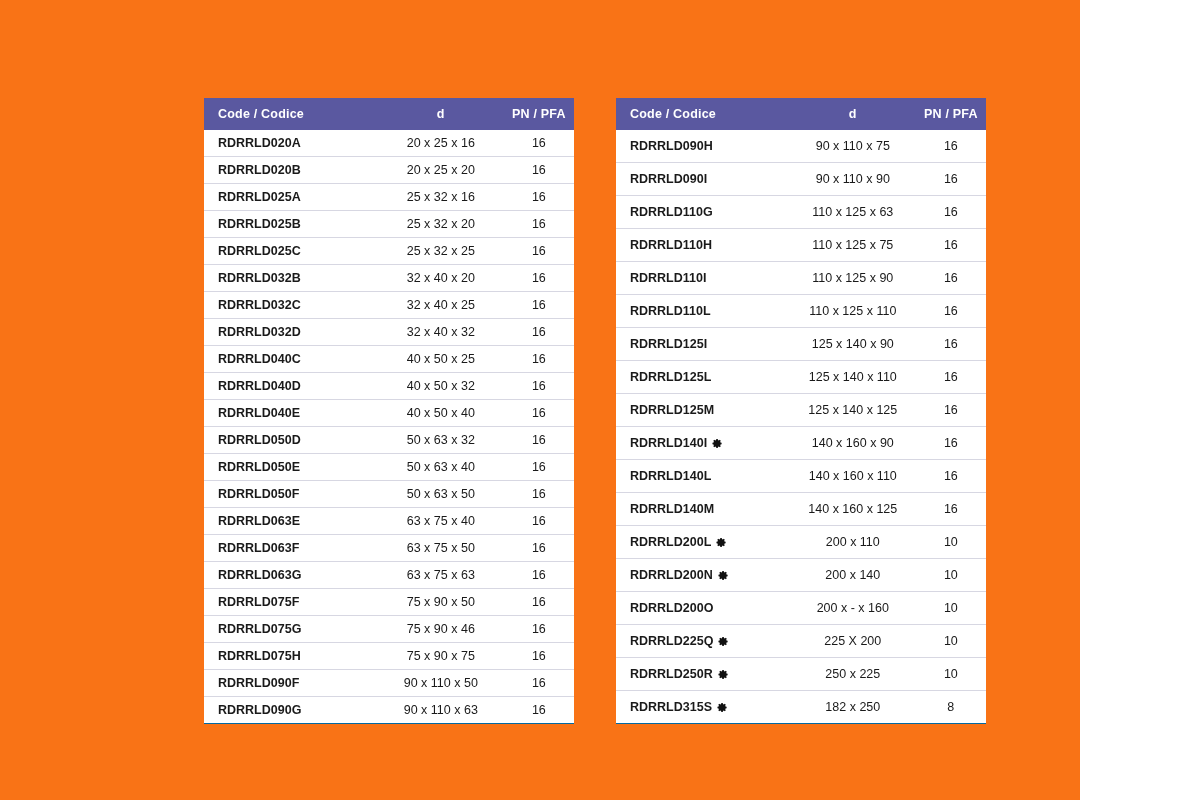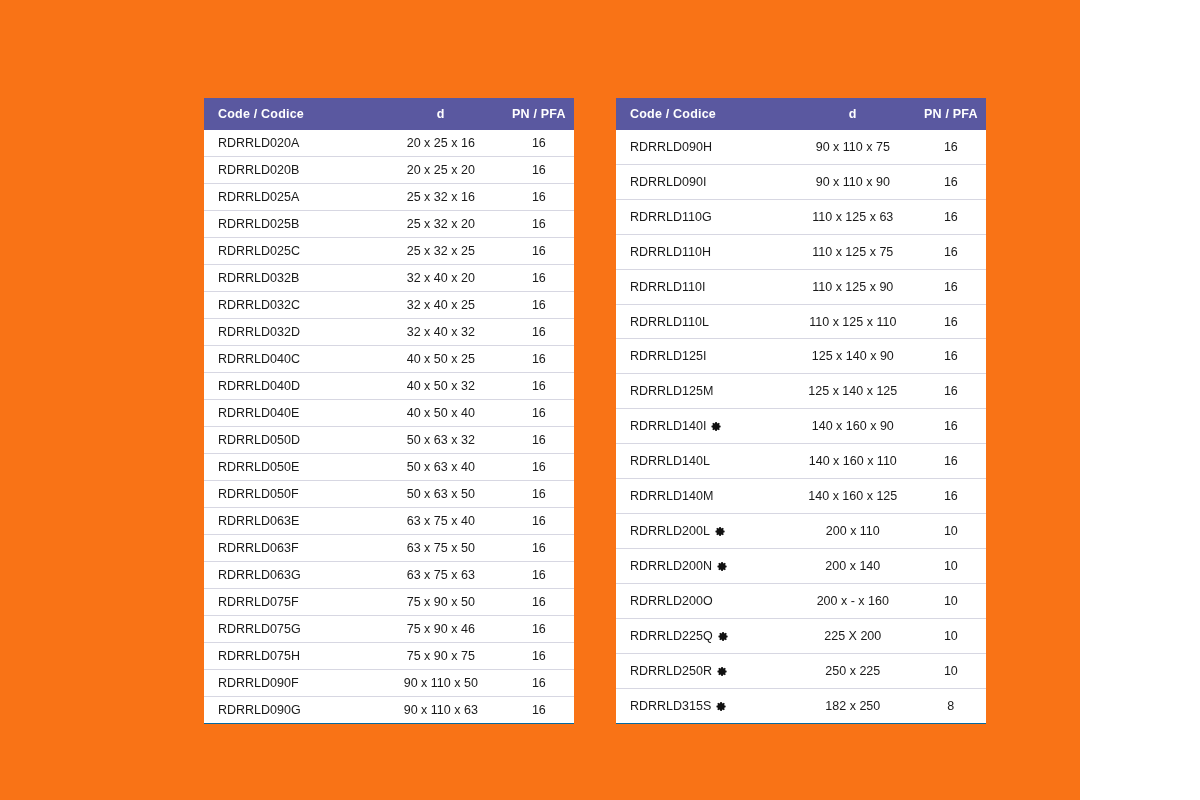--- a/index.html
+++ b/index.html
@@ -55,21 +55,21 @@
     text-align: center;
     border-bottom: 1px solid #d7d7e2;
     background: #ffffff;
     white-space: nowrap;
   }
   table.spec tbody tr:last-child td { border-bottom: 1px solid #0369a1; }
 
   td.code-col {
     text-align: left !important;
     padding-left: 14px !important;
-    font-weight: normal;
+    font-weight: bold;
     font-size: 12.5px;
   }
   td.d-col { font-size: 12px; }
   td.pn-col { font-size: 12px; }
 
   col.c-code { width: 47%; }
   col.c-d    { width: 34%; }
   col.c-pn   { width: 19%; }
 
   .gear-icon {
@@ -275,20 +275,25 @@
             <td class="code-col">RDRRLD110L</td>
             <td class="d-col">110 x 125 x 110</td>
             <td class="pn-col">16</td>
           </tr>
           <tr>
             <td class="code-col">RDRRLD125I</td>
             <td class="d-col">125 x 140 x 90</td>
             <td class="pn-col">16</td>
           </tr>
           <tr>
+            <td class="code-col">RDRRLD125L</td>
+            <td class="d-col">125 x 140 x 110</td>
+            <td class="pn-col">16</td>
+          </tr>
+          <tr>
             <td class="code-col">RDRRLD125M</td>
             <td class="d-col">125 x 140 x 125</td>
             <td class="pn-col">16</td>
           </tr>
           <tr>
             <td class="code-col">RDRRLD140I<span class="gear-icon"><svg viewBox="0 0 24 24" width="11" height="11" xmlns="http://www.w3.org/2000/svg">
                   <path fill="#111111" d="M12 8.2a3.8 3.8 0 1 0 0 7.6 3.8 3.8 0 0 0 0-7.6zm0 5.6a1.8 1.8 0 1 1 0-3.6 1.8 1.8 0 0 1 0 3.6z"></path>
                   <path fill="#111111" d="M21 13.6v-3.2l-2.4-.4a6.9 6.9 0 0 0-.8-1.9l1.4-2-2.3-2.3-2 1.4a6.9 6.9 0 0 0-1.9-.8L12.6 2h-3.2l-.4 2.4a6.9 6.9 0 0 0-1.9.8l-2-1.4L2.8 6.1l1.4 2a6.9 6.9 0 0 0-.8 1.9L1 10.4v3.2l2.4.4c.18.67.45 1.3.8 1.9l-1.4 2 2.3 2.3 2-1.4c.6.35 1.23.62 1.9.8l.4 2.4h3.2l.4-2.4c.67-.18 1.3-.45 1.9-.8l2 1.4 2.3-2.3-1.4-2c.35-.6.62-1.23.8-1.9l2.4-.4z"></path>
                 </svg></span></td>
             <td class="d-col">140 x 160 x 90</td>

